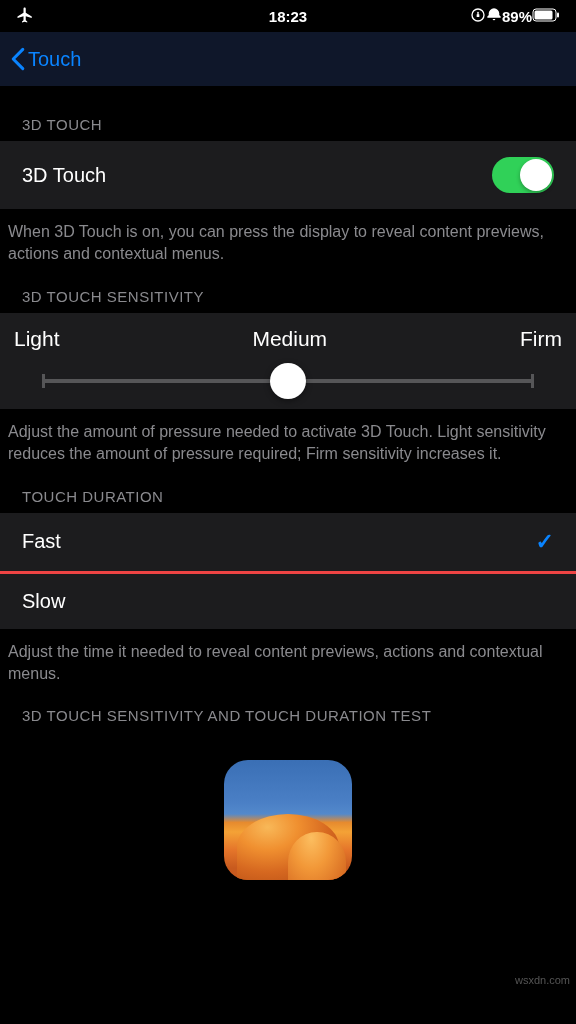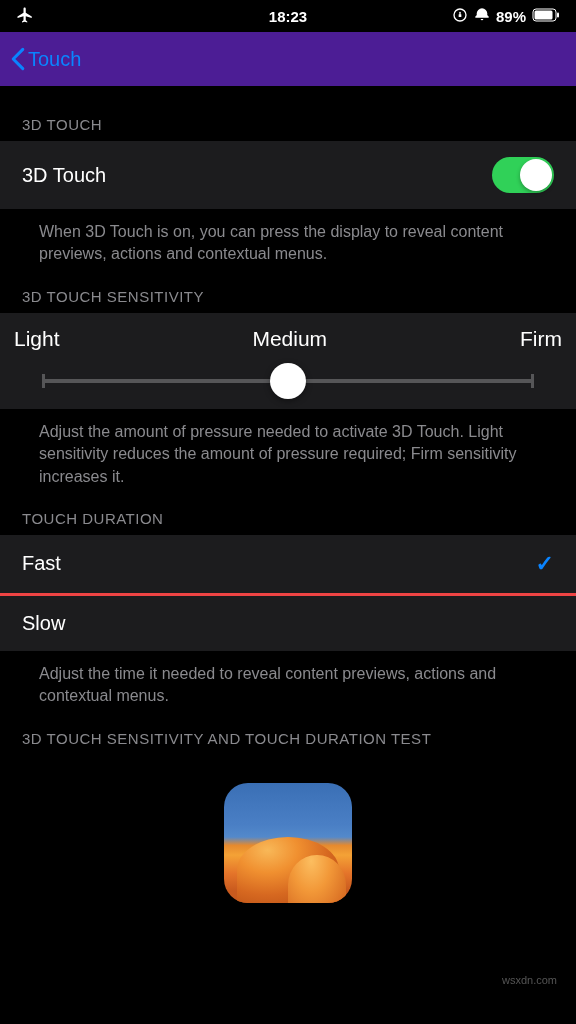--- a/index.html
+++ b/index.html
@@ -1,53 +1,53 @@
 <!DOCTYPE html>
 <html><head>
   <meta charset="utf-8">
   <style>
     * { margin: 0; padding: 0; box-sizing: border-box; font-family: -apple-system, BlinkMacSystemFont, "Segoe UI", sans-serif; }
     body { width: 576px; height: 1024px; background: #000; color: #fff; overflow: hidden; position: relative; }
     
     .status-bar { height: 32px; display: flex; align-items: center; justify-content: space-between; padding: 8px 16px; font-size: 15px; font-weight: 600; }
-    .status-left, .status-right { display: flex; align-items: center; gap: 6px; }
+    .status-left, .status-right { display: flex; align-items: center; }
     .status-center { position: absolute; left: 50%; transform: translateX(-50%); }
     
-    .nav-bar { height: 54px; display: flex; align-items: center; padding: 0 10px; position: relative; background: #4c1d95; }
+    .nav-bar { height: 54px; display: flex; align-items: center; padding: 0 10px; position: relative; background: #0f172a; }
     .back-btn { display: flex; align-items: center; color: #0a84ff; font-size: 20px; cursor: pointer; }
     .back-btn svg { margin-right: 2px; }
     .nav-title { position: absolute; left: 50%; transform: translateX(-50%); font-size: 20px; font-weight: 600; }
     
     .section-header { padding: 30px 22px 8px; color: #8a8a8e; font-size: 15px; text-transform: uppercase; letter-spacing: 0.5px; }
     .section-header.tight { padding-top: 22px; }
     
     .cell { background: #1c1c1e; padding: 16px 22px; display: flex; align-items: center; justify-content: space-between; font-size: 20px; }
     .cell + .cell { border-top: 3px solid #ef4444; }
     
-    .footer-text { padding: 12px 39px 0; color: #8a8a8e; font-size: 16px; line-height: 1.4; }
+    .footer-text { padding: 12px 8px 0; color: #8a8a8e; font-size: 16px; line-height: 1.4; }
     
     .toggle { width: 62px; height: 36px; background: #30d158; border-radius: 18px; position: relative; cursor: pointer; }
     .toggle-knob { width: 32px; height: 32px; background: #fff; border-radius: 50%; position: absolute; top: 2px; right: 2px; box-shadow: 0 2px 4px rgba(0,0,0,0.3); }
     
     .slider-section { background: #1c1c1e; padding: 14px 14px 26px; }
     .slider-labels { display: flex; justify-content: space-between; font-size: 21px; padding: 0 0 14px; }
     .slider-track { height: 4px; background: #565658; margin: 14px 28px 0; position: relative; border-radius: 2px; }
     .slider-tick { width: 3px; height: 14px; background: #565658; position: absolute; top: -5px; }
     .slider-tick.left { left: 0; }
     .slider-tick.right { right: 0; }
     .slider-thumb { width: 36px; height: 36px; background: #fff; border-radius: 50%; position: absolute; top: 50%; left: 50%; transform: translate(-50%, -50%); box-shadow: 0 2px 6px rgba(0,0,0,0.4); }
     
     .checkmark { color: #0a84ff; font-size: 22px; font-weight: 600; }
     
     .test-area { display: flex; justify-content: center; padding: 28px 0 0; }
     .test-image { width: 128px; height: 120px; border-radius: 24px; background: linear-gradient(180deg, #3a6fb5 0%, #4a7fc5 35%, #5389cb 45%, #e68a2e 52%, #f4a236 60%, #e5752a 75%, #c85a1e 90%); position: relative; overflow: hidden; }
     .test-image::before { content: ""; position: absolute; bottom: 0; left: 10%; width: 80%; height: 55%; background: radial-gradient(ellipse at 30% 20%, #f8b858 0%, #f09030 30%, #d66820 60%, #b04812 100%); border-radius: 50% 50% 0 0; }
     .test-image::after { content: ""; position: absolute; bottom: -10%; right: 5%; width: 45%; height: 50%; background: radial-gradient(ellipse at 40% 10%, #fcbe60 0%, #f29838 40%, #da7024 80%); border-radius: 50% 50% 0 0; }
     
-    .watermark { position: absolute; bottom: 38px; right: 19px; font-size: 11px; color: #555; }
+    .watermark { position: absolute; bottom: 38px; right: 6px; font-size: 11px; color: #555; }
   </style>
 </head>
 <body>
 
 <div class="status-bar">
   <div class="status-left">
     <span>
       <svg width="18" height="18" viewBox="0 0 24 24" fill="#fff">
           <path d="M21 16v-2l-8-5V3.5c0-.83-.67-1.5-1.5-1.5S10 2.67 10 3.5V9l-8 5v2l8-2.5V19l-2 1.5V22l3.5-1 3.5 1v-1.5L13 19v-5.5l8 2.5z"></path>
         </svg>

